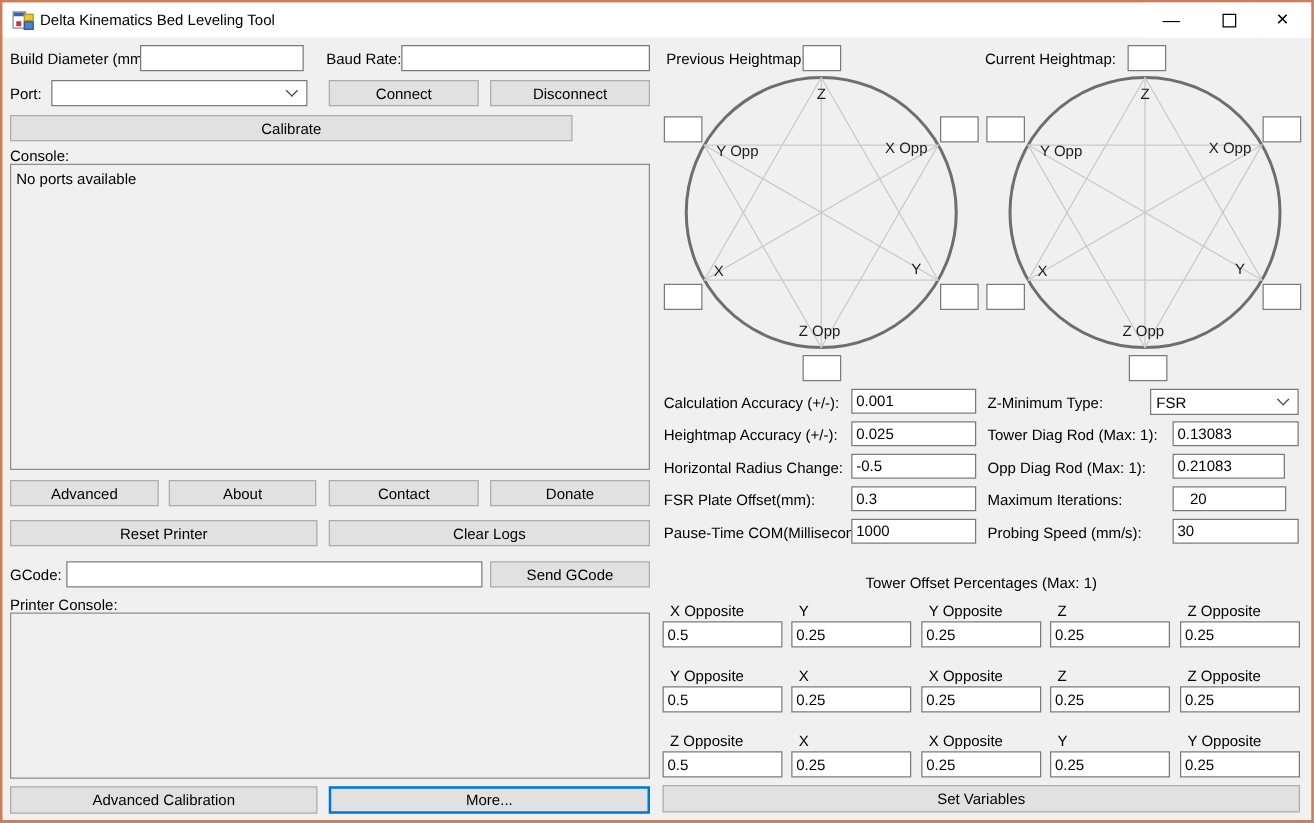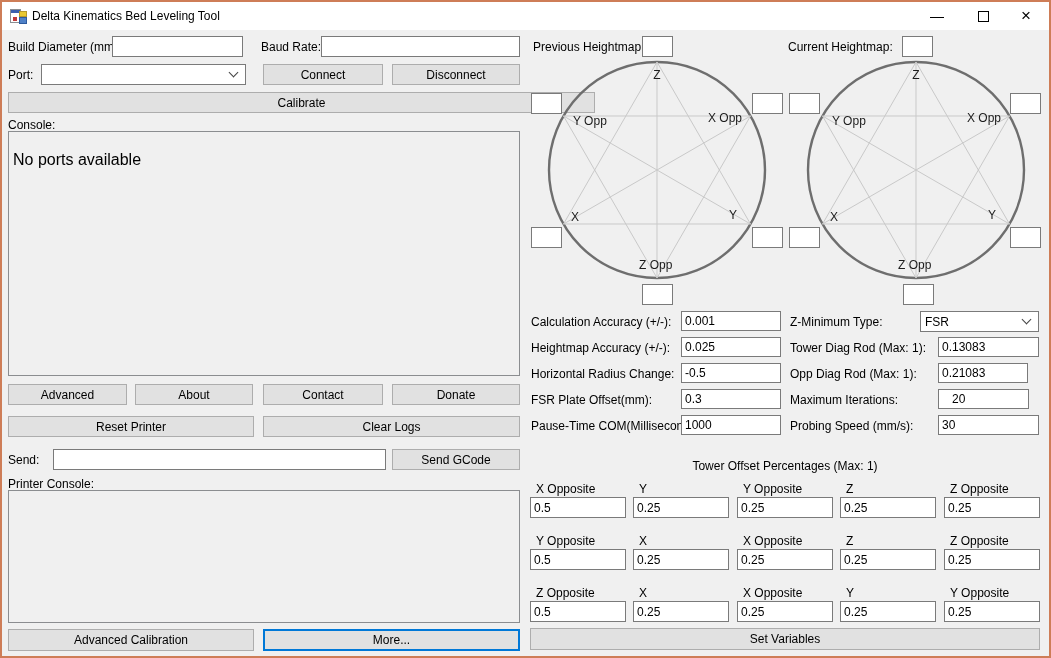--- a/index.html
+++ b/index.html
@@ -34,21 +34,21 @@
   }
   .btn.focus{border:2px solid #0078d7;}
   .combo{
     position:absolute;box-sizing:border-box;background:#fff;border:1px solid #7a7a7a;
     display:flex;align-items:center;justify-content:space-between;padding:0 8px 0 4px;font-size:12px;
   }
   .chev{width:6px;height:6px;border-right:1.5px solid #444;border-bottom:1.5px solid #444;
     transform:rotate(45deg);margin-top:-4px;}
   .consolebox{
     position:absolute;box-sizing:border-box;background:#f0f0f0;border:1px solid #8b8d90;
-    font-size:16px;padding:19px 4px;overflow:hidden;white-space:pre-wrap;
+    font-size:12px;padding:4px 4px;overflow:hidden;white-space:pre-wrap;
   }
   .circle-wrap{position:absolute;width:220px;height:220px;}
   .node{position:absolute;font-size:12px;white-space:nowrap;color:#1c1c1c;}
   .node-top{left:0;right:0;top:8px;text-align:center;}
   .hmbox{width:31px;height:21px;}
   .section-title{position:absolute;left:528px;top:457px;width:510px;text-align:center;font-size:12px;}
 </style>
 </head>
 <body>
 
@@ -81,34 +81,34 @@
   <input class="tb" style="left: 319px; top: 34px; width: 199px; height: 21px;" value="">
 
   <span class="lbl" style="left:6px;top:66px;">Port:</span>
   <div class="combo" style="left:39px;top:62px;width:205px;height:21px;">
     <span></span>
     <span class="chev"></span>
   </div>
 
   <div class="btn" style="left:261px;top:62px;width:120px;height:21px;">Connect</div>
   <div class="btn" style="left:390px;top:62px;width:128px;height:21px;">Disconnect</div>
-  <div class="btn" style="left:6px;top:90px;width:587px;height:21px;">Calibrate</div>
+  <div class="btn" style="left:6px;top:90px;width:450px;height:21px;">Calibrate</div>
 
   <span class="lbl" style="left:6px;top:116px;">Console:</span>
   <div class="consolebox" style="left:6px;top:129px;width:512px;height:245px;">No ports available</div>
 
   <div class="btn" style="left:6px;top:382px;width:119px;height:21px;">Advanced</div>
   <div class="btn" style="left:133px;top:382px;width:118px;height:21px;">About</div>
   <div class="btn" style="left:261px;top:382px;width:120px;height:21px;">Contact</div>
   <div class="btn" style="left:390px;top:382px;width:128px;height:21px;">Donate</div>
 
   <div class="btn" style="left:6px;top:414px;width:246px;height:21px;">Reset Printer</div>
   <div class="btn" style="left:261px;top:414px;width:257px;height:21px;">Clear Logs</div>
 
-  <span class="lbl" style="left:6px;top:451px;">Send:</span>
+  <span class="lbl" style="left:6px;top:451px;">GCode:</span>
   <input class="tb" style="left: 51px; top: 447px; width: 333px; height: 21px;" value="">
   <div class="btn" style="left:390px;top:447px;width:128px;height:21px;">Send GCode</div>
 
   <span class="lbl" style="left:6px;top:475px;">Printer Console:</span>
   <div class="consolebox" style="left:6px;top:488px;width:512px;height:133px;"></div>
 
   <div class="btn" style="left:6px;top:627px;width:246px;height:22px;">Advanced Calibration</div>
   <div class="btn focus" style="left:261px;top:627px;width:257px;height:22px;">More...</div>
 
   <span class="lbl" style="left:531px;top:38px;">Previous Heightmap:</span>

